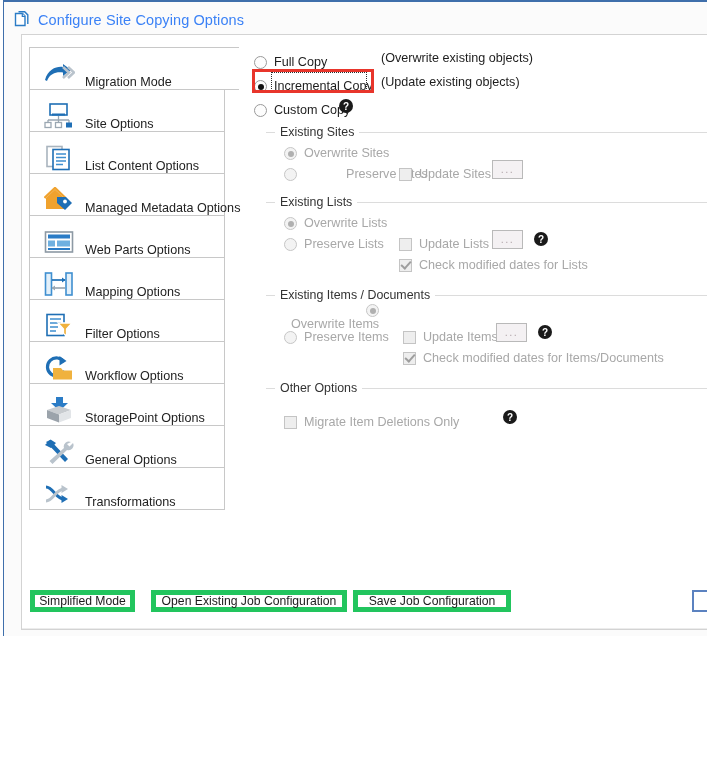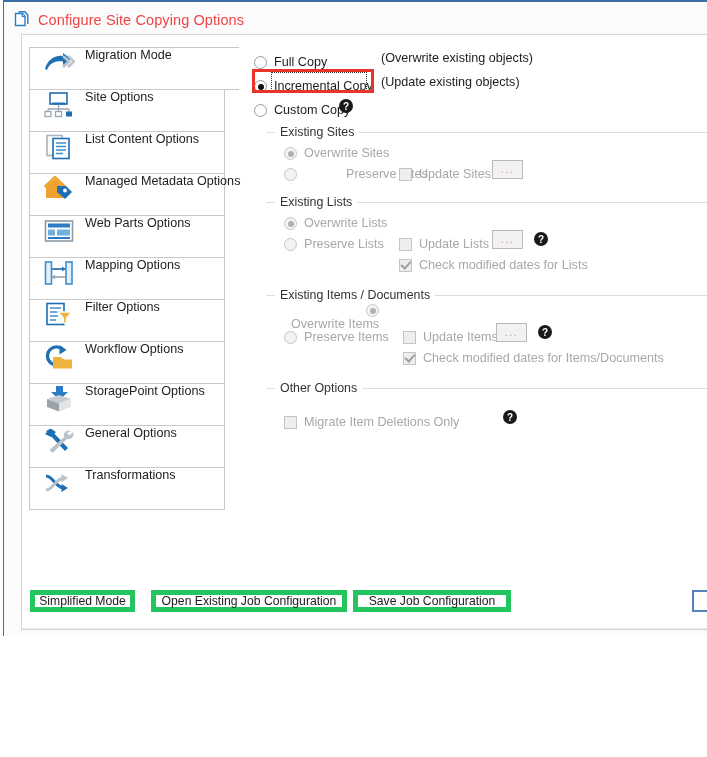--- a/index.html
+++ b/index.html
@@ -19,42 +19,42 @@
     border-left: 1px solid #3f6fab;
     border-top: 2px solid #3f6fab;
     box-sizing: border-box;
   }
   .titlebar {
     position: absolute; left: 0; top: 2px; height: 32px; width: 100%;
     display: flex; align-items: center; padding-left: 10px; box-sizing: border-box;
     background: #fbfbfb;
   }
   .title-text {
-    font-size: 14.5px; color: #ef4444; margin-left: 7px; letter-spacing: .1px;
+    font-size: 14.5px; color: #3b82f6; margin-left: 7px; letter-spacing: .1px;
     white-space: nowrap;
   }
   .title-icon { width: 17px; height: 18px; position: relative; flex: none; }
 
   
   .client {
     position: absolute; left: 17px; top: 32px;
     width: 743px; height: 596px;
     background: #ffffff;
     border: 1px solid #d3d3d3;
     box-sizing: border-box;
   }
 
   
   .tabstrip { position: absolute; left: 7px; top: 12px; width: 210px; }
   .tab {
     position: relative;
     height: 43px; width: 196px;
     border: 1px solid #c8c8c8;
     background: #ffffff;
-    display: flex; align-items: flex-start;
+    display: flex; align-items: flex-end;
     box-sizing: border-box;
     margin-top: -1px;
   }
   .tab:first-child { margin-top: 0; }
   .tab.selected {
     width: 210px;
     border-right: none;
     z-index: 3;
     background: #ffffff;
   }

